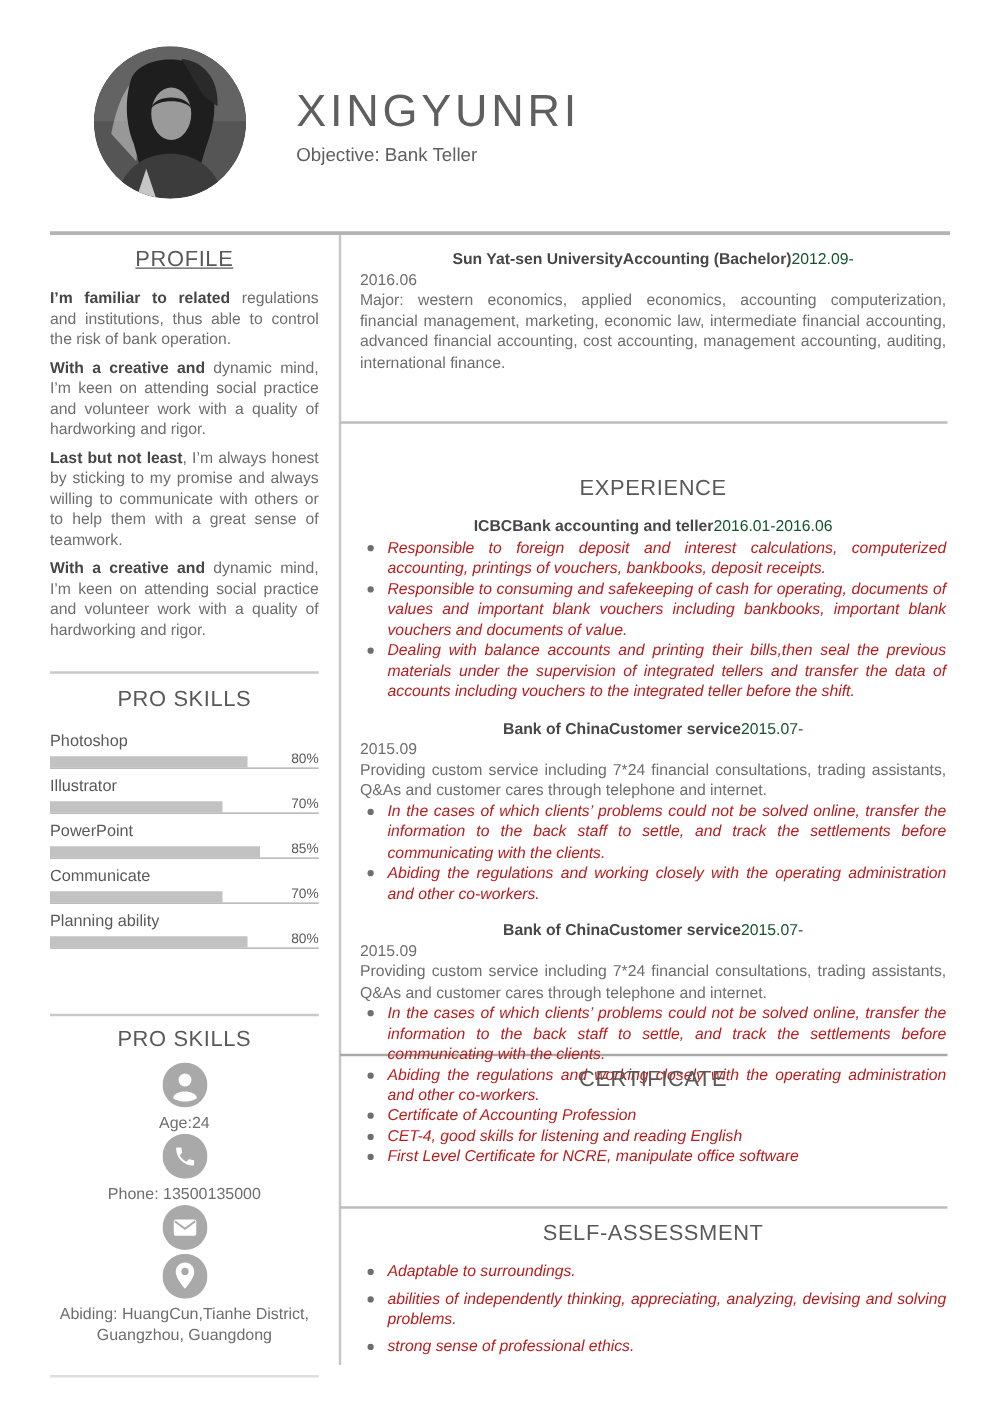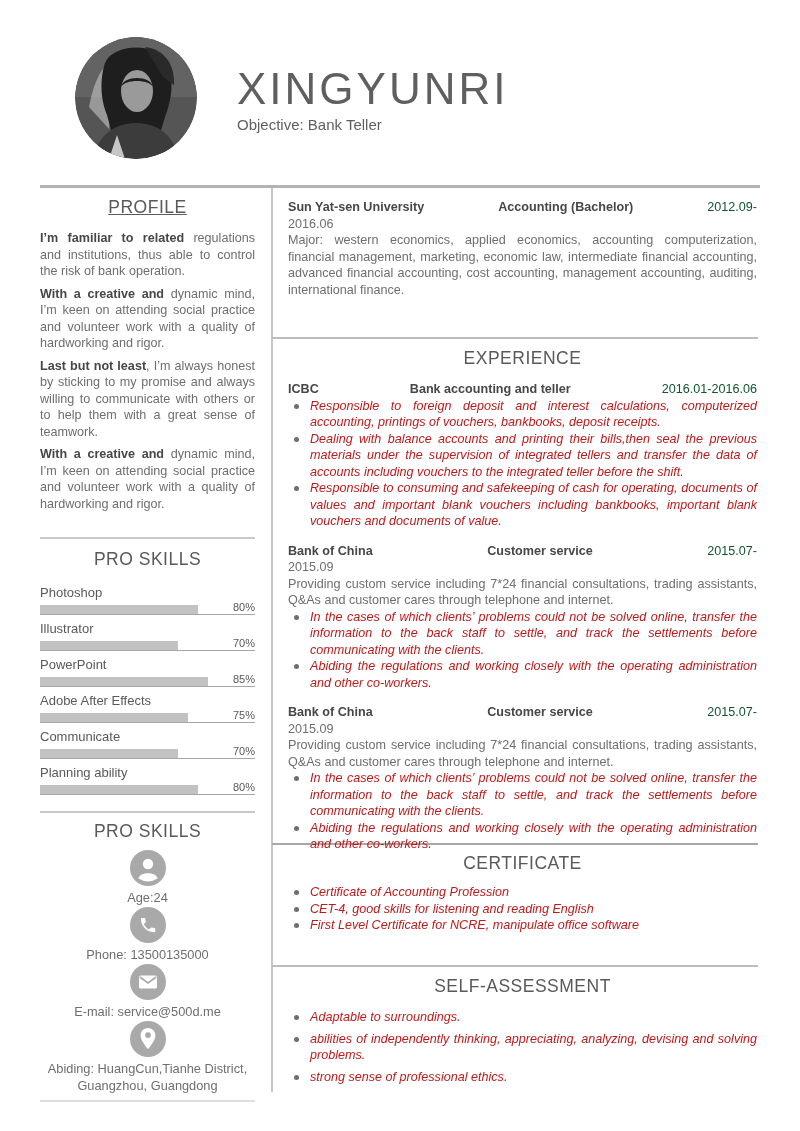--- a/index.html
+++ b/index.html
@@ -3,21 +3,21 @@
 <meta charset="utf-8">
 <style>
   html,body{margin:0;padding:0;background:#ffffff;}
   .page{
     position:relative;width:800px;height:1131px;background:#ffffff;overflow:hidden;
     font-family:"Liberation Sans","DejaVu Sans",sans-serif;color:#6e6e6e;
   }
   
   .photo{position:absolute;left:75px;top:37px;width:122px;height:122px;border-radius:50%;overflow:hidden;}
   .name-block{position:absolute;left:237px;top:68px;}
-  .name{font-size:44px;font-weight:400;color:#5f5f5f;letter-spacing:3px;margin:0;line-height:42px;}
+  .name{font-size:36px;font-weight:400;color:#5f5f5f;letter-spacing:3px;margin:0;line-height:42px;}
   .objective{font-size:15px;color:#5f5f5f;margin:6px 0 0;line-height:18px;}
   
   .rule{position:absolute;}
   .rule-top{left:40px;top:185px;width:720px;height:3px;background:#b3b3b3;}
   .rule-vert{left:271px;top:188px;width:2px;height:904px;background:#c6c6c6;}
   .rule-l1{left:40px;top:537px;width:215px;height:2px;background:#c9c9c9;}
   .rule-l2{left:40px;top:811px;width:215px;height:2px;background:#c9c9c9;}
   .rule-l3{left:40px;top:1100px;width:215px;height:2px;background:#dedede;}
   .rule-r1{left:272px;top:337px;width:486px;height:2px;background:#bdbdbd;}
   .rule-r2{left:272px;top:843px;width:486px;height:2px;background:#a8a8a8;}
@@ -42,23 +42,23 @@
   .skill-pct{position:absolute;right:0;bottom:1px;font-size:11px;line-height:11px;color:#595959;text-align:right;}
   .sec-contact{left:40px;top:820px;width:215px;text-align:center;}
   .sec-contact .sec-title{margin-bottom:8px;}
   .contact-item{margin-bottom:1px;}
   .icon-circle{width:36px;height:36px;margin:0 auto 3px;display:block;}
   .contact-text{font-size:12.8px;line-height:17px;color:#6e6e6e;}
   
   .sec-education{left:288px;top:199px;width:469px;}
   .sec-education .sec-title{margin-bottom:12px;}
   .sec-experience{left:288px;top:347px;width:469px;}
-  .sec-experience .sec-title{margin-bottom:12px;}
+  .sec-experience .sec-title{margin-bottom:12px;margin-top:32px;}
   .entry{margin-bottom:13px;}
-  .entry-head{display:flex;justify-content:space-between;font-size:12.6px;line-height:16.5px;}
+  .entry-head{display:flex;justify-content:center;font-size:12.6px;line-height:16.5px;}
   .entry-company,.entry-role{font-weight:700;color:#474747;}
   .entry-period{color:#14532d;}
   .period2{font-size:12.6px;line-height:16.5px;color:#6e6e6e;}
   .summary{margin:0;}
   ul.bullets{margin:0;padding:0;list-style:none;}
   ul.bullets li{position:relative;padding-left:22px;font-size:12.6px;line-height:16.5px;color:#b91c1c;font-style:italic;}
   ul.bullets li::before{content:"";position:absolute;left:6px;top:6px;width:5px;height:5px;border-radius:50%;background:#6e6e6e;}
   .sec-certificate{left:288px;top:852px;width:469px;}
   .sec-certificate .sec-title{margin-bottom:10px;}
   .sec-self{left:288px;top:975px;width:469px;}
@@ -129,27 +129,20 @@
         </div>
     </div>
     <div class="skill">
       <div class="skill-name">PowerPoint</div>
       <div class="skill-row">
           <div class="skill-fill" style="width: 78.2%;"></div>
           <span class="skill-pct">85%</span>
         </div>
     </div>
     <div class="skill">
-      <div class="skill-name">Adobe After Effects</div>
-      <div class="skill-row">
-          <div class="skill-fill" style="width: 69%;"></div>
-          <span class="skill-pct">75%</span>
-        </div>
-    </div>
-    <div class="skill">
       <div class="skill-name">Communicate</div>
       <div class="skill-row">
           <div class="skill-fill" style="width: 64.4%;"></div>
           <span class="skill-pct">70%</span>
         </div>
     </div>
     <div class="skill">
       <div class="skill-name">Planning ability</div>
       <div class="skill-row">
           <div class="skill-fill" style="width: 73.6%;"></div>
@@ -178,21 +171,20 @@
       <div class="contact-text">Phone: 13500135000</div>
     </div>
     <div class="contact-item">
       <svg class="icon-circle" viewBox="0 0 36 36">
         <circle cx="18" cy="18" r="18" fill="#a9a9a9"></circle>
         <g transform="translate(9,11.5)">
           <rect width="18" height="13" rx="1.5" fill="#ffffff"></rect>
           <path d="M0.8 1.5 L9 7.5 L17.2 1.5" stroke="#a9a9a9" stroke-width="1.6" fill="none"></path>
         </g>
       </svg>
-      <div class="contact-text">E-mail: service@500d.me</div>
     </div>
     <div class="contact-item">
       <svg class="icon-circle" viewBox="0 0 36 36">
         <circle cx="18" cy="18" r="18" fill="#a9a9a9"></circle>
         <path d="M18 7c-4.1 0-7.4 3.3-7.4 7.4 0 5.5 7.4 13.6 7.4 13.6s7.4-8.1 7.4-13.6C25.4 10.3 22.1 7 18 7zm0 10a2.9 2.9 0 1 1 0-5.8 2.9 2.9 0 0 1 0 5.8z" fill="#ffffff"></path>
       </svg>
       <div class="contact-text">Abiding: HuangCun,Tianhe District, Guangzhou, Guangdong</div>
     </div>
   </div>
 
@@ -211,22 +203,22 @@
 
     <div class="entry">
       <div class="entry-head">
         <span class="entry-company">ICBC</span>
         <span class="entry-role">Bank accounting and teller</span>
         <span class="entry-period">2016.01-2016.06</span>
       </div>
 
       <ul class="bullets">
         <li class="just">Responsible to foreign deposit and interest calculations, computerized accounting, printings of vouchers, bankbooks, deposit receipts.</li>
+        <li class="just">Responsible to consuming and safekeeping of cash for operating, documents of values and important blank vouchers including bankbooks, important blank vouchers and documents of value.</li>
         <li class="just">Dealing with balance accounts and printing their bills,then seal the previous materials under the supervision of integrated tellers and transfer the data of accounts including vouchers to the integrated teller before the shift.</li>
-        <li class="just">Responsible to consuming and safekeeping of cash for operating, documents of values and important blank vouchers including bankbooks, important blank vouchers and documents of value.</li>
       </ul>
     </div>
 
     <div class="entry">
       <div class="entry-head">
         <span class="entry-company">Bank of China</span>
         <span class="entry-role">Customer service</span>
         <span class="entry-period">2015.07-</span>
       </div>
       <div class="period2">2015.09</div>

